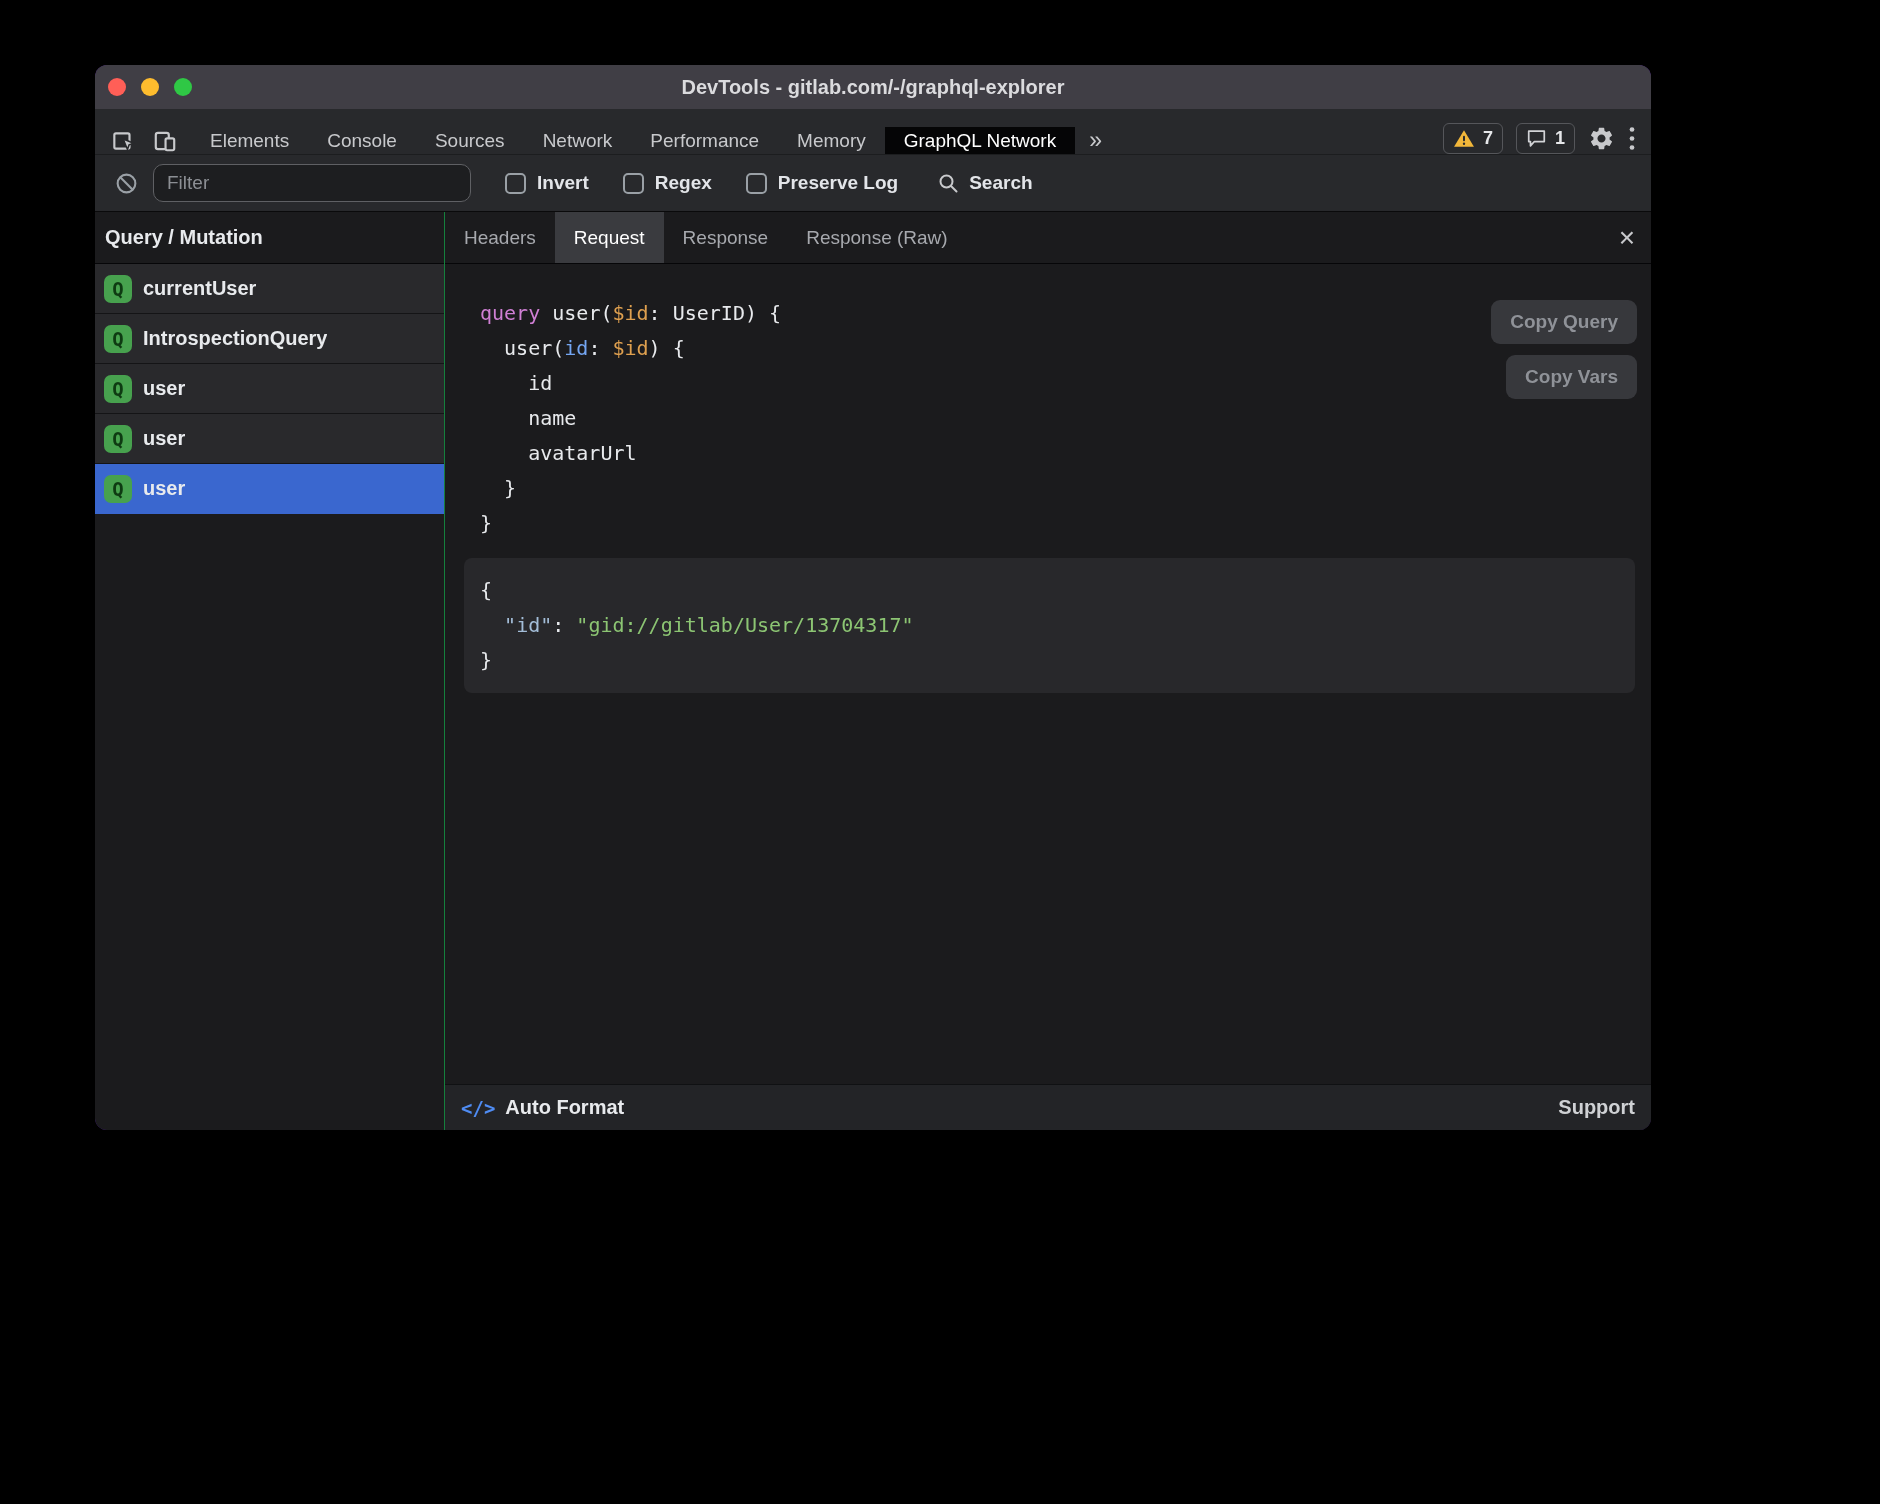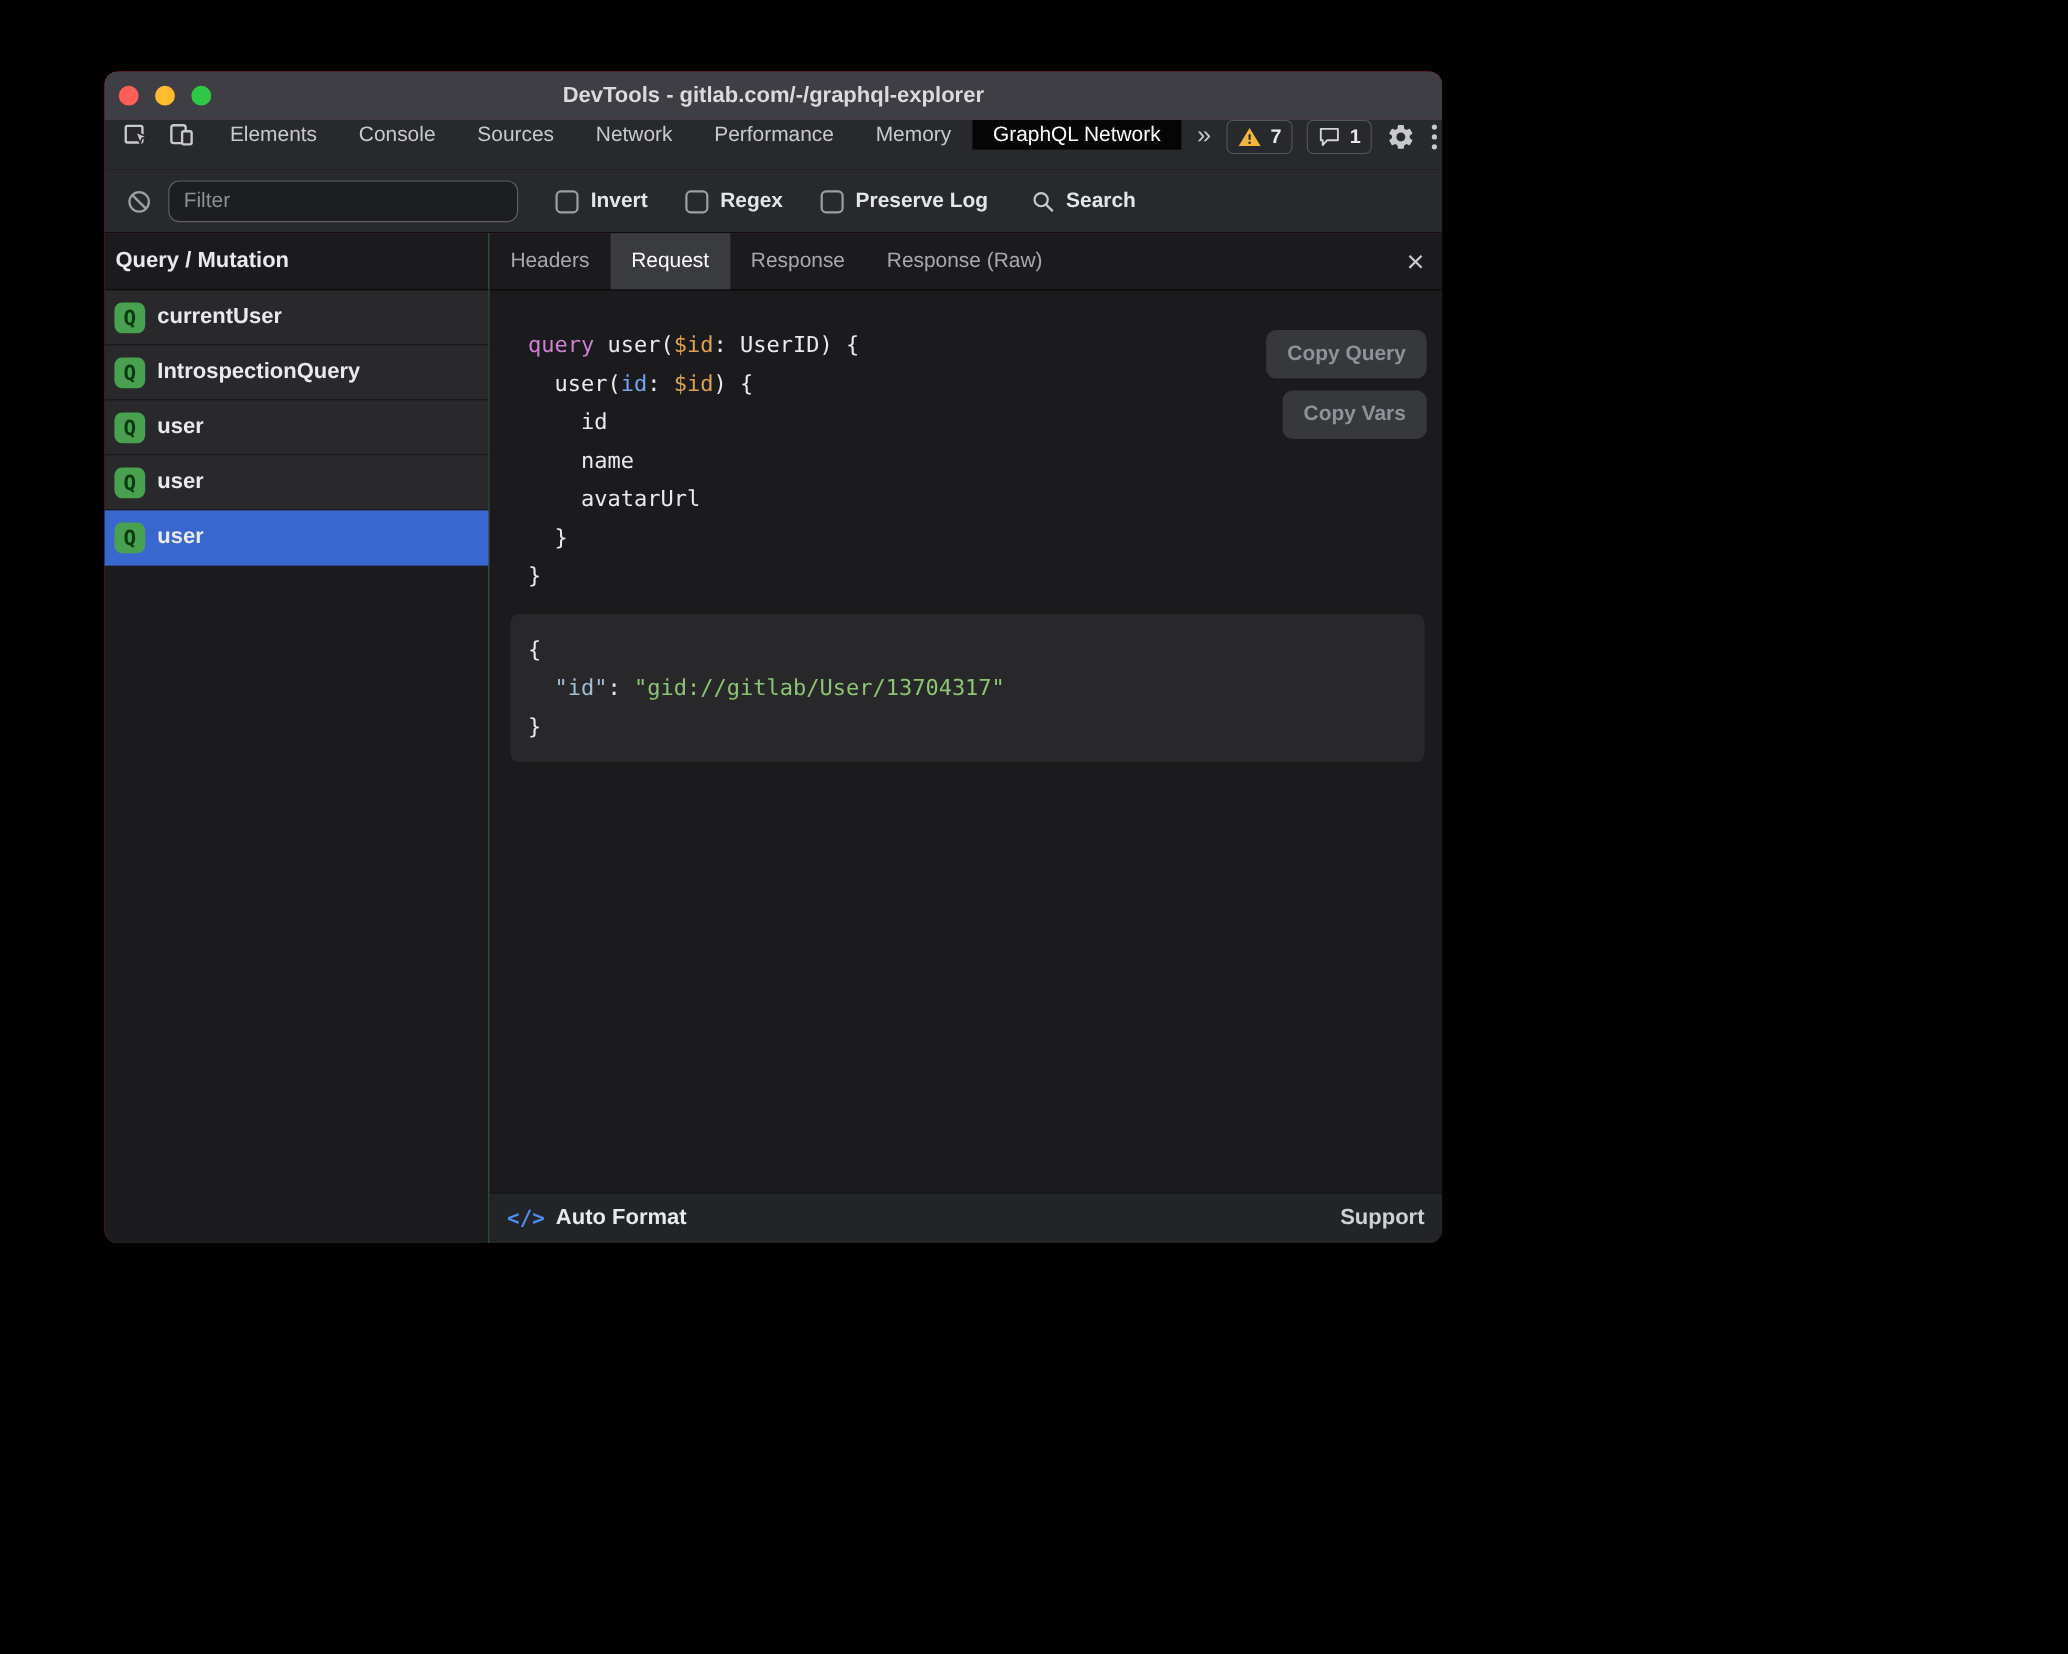--- a/index.html
+++ b/index.html
@@ -1,32 +1,32 @@
 <!DOCTYPE html>
 <html><head>
 <meta charset="utf-8">
 <style>
   * { margin:0; padding:0; box-sizing:border-box; }
   html,body { width:1880px; height:1504px; background:#000; overflow:hidden;
               font-family:"Liberation Sans", sans-serif; }
 
-  .window { position:absolute; left:95px; top:65px; width:1216px; height:1065px;
-            background:#be185d; border-radius:12px; overflow:hidden;
+  .window { position:absolute; left:95px; top:65px; width:1556px; height:1065px;
+            background:#4c1d95; border-radius:12px; overflow:hidden;
             display:flex; flex-direction:column; box-shadow:0 24px 70px rgba(0,0,0,.8); }
 
   
   .titlebar { height:44px; flex:0 0 auto; background:#403e45; position:relative;
               display:flex; align-items:center; justify-content:center; }
   .traffic { position:absolute; left:13px; top:0; height:100%; display:flex; align-items:center; gap:15px; }
   .light { width:18px; height:18px; border-radius:50%; }
   .light.red { background:#ff5f57; } .light.yellow { background:#febc2e; } .light.green { background:#2fc845; }
   .win-title { font-size:20px; font-weight:bold; color:#dbdbde; }
 
   
-  .toolbar { height:46px; flex:0 0 auto; background:#28292c; display:flex; align-items:flex-start;
+  .toolbar { height:46px; flex:0 0 auto; background:#28292c; display:flex; align-items:flex-end;
              border-bottom:1px solid #1c1d1f; }
   .tool-icons { display:flex; align-items:center; gap:16px; padding:0 12px 0 15px; }
   .icon-btn { display:flex; align-items:center; justify-content:center; }
   .vdiv { width:1px; background:#4a4b4f; margin:11px 0; }
   .panel-tabs { display:flex; align-items:stretch; }
   .tab { display:flex; align-items:center; padding:0 19px; font-size:19px; color:#c8c9cc; white-space:nowrap; }
   .tab.selected { background:#050506; color:#ffffff; }
   .tab.chevron { padding:0 14px; font-size:23px; }
   .toolbar-right { margin-left:auto; display:flex; align-items:center; gap:13px; padding-right:15px; }
   .badge-pill { display:flex; align-items:center; gap:8px; border:1px solid #55565a; border-radius:6px;

